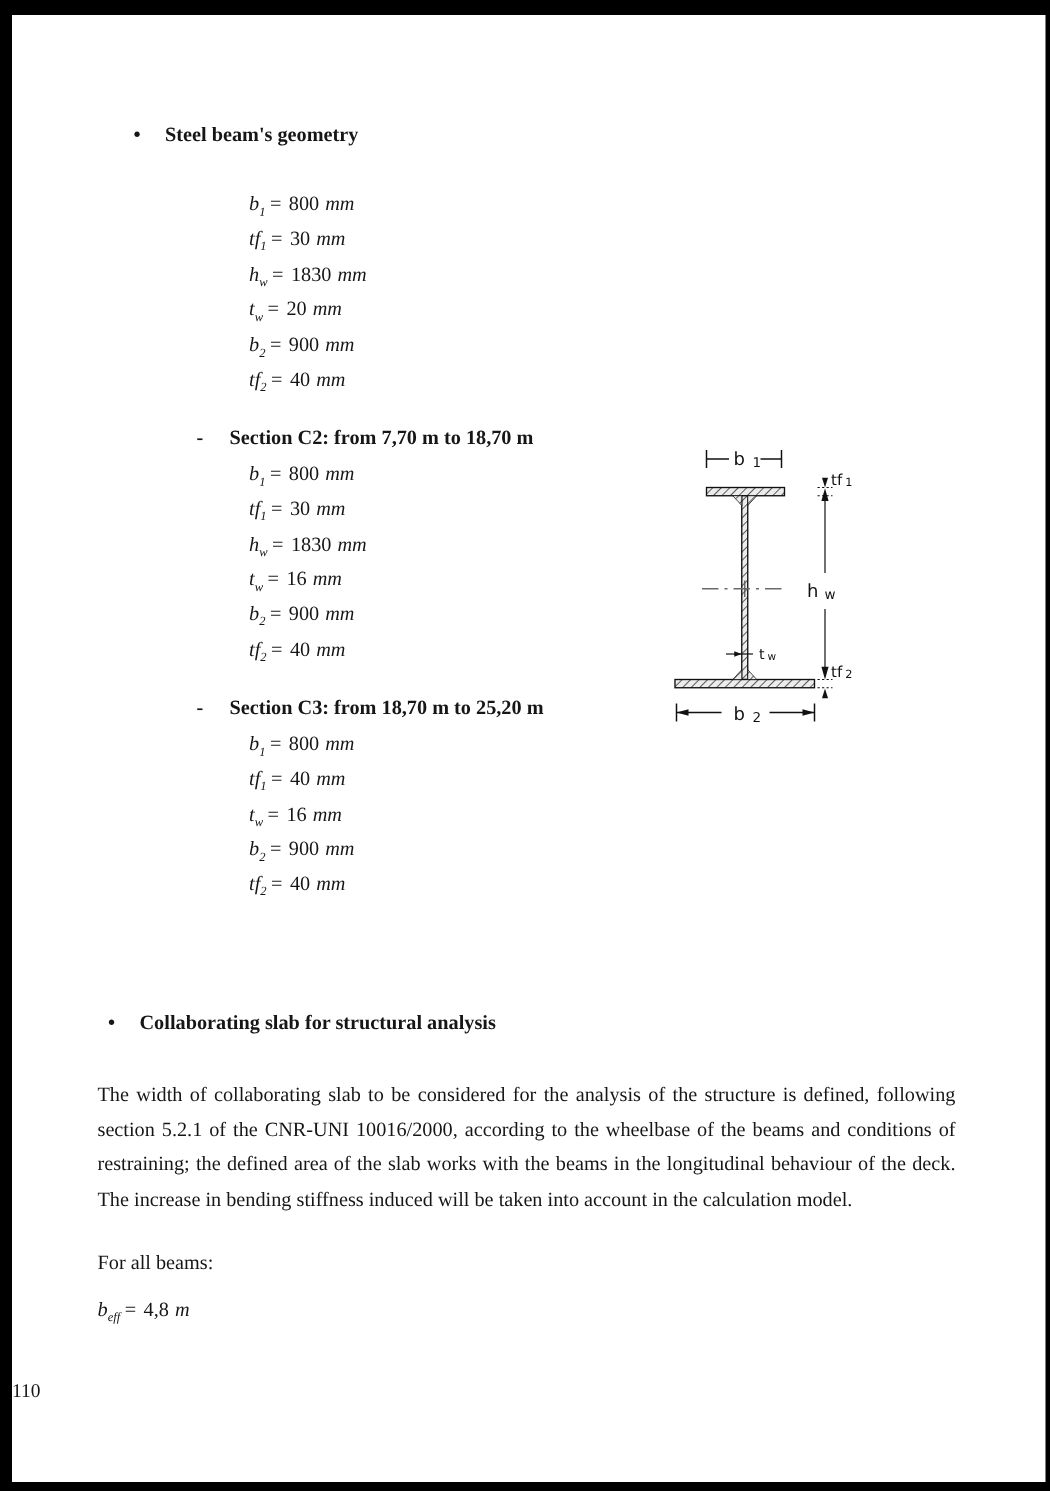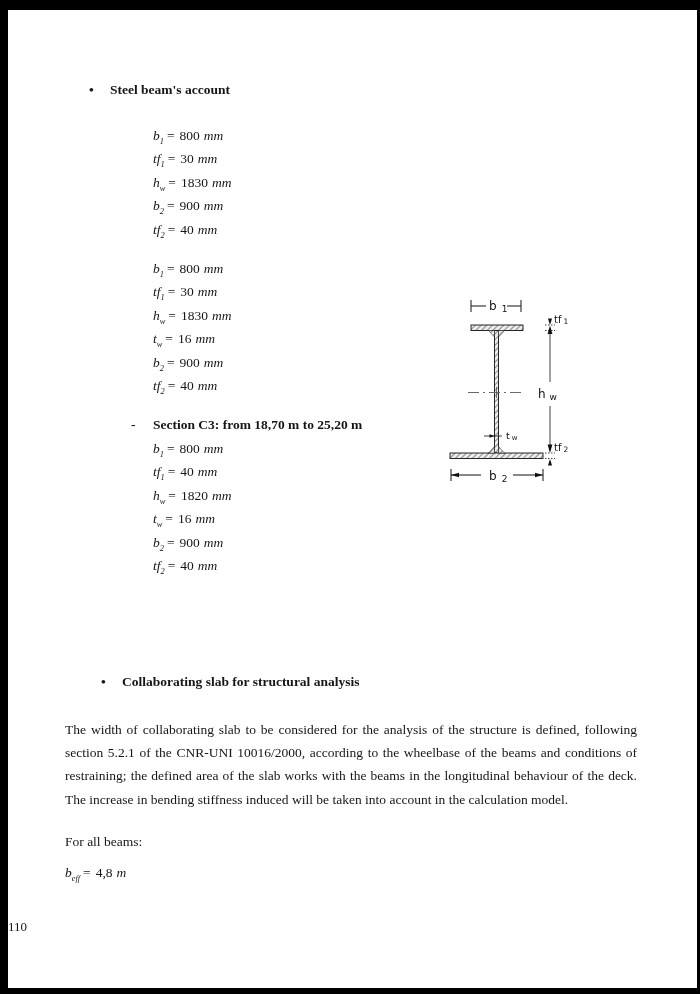--- a/index.html
+++ b/index.html
@@ -6,21 +6,21 @@
   body{width:700px;height:994px;background:#222;font-family:"Liberation Serif",serif;}
   .frame{position:relative;width:700px;height:994px;background:#000;overflow:hidden;}
   .page{position:absolute;left:8px;top:10px;width:689px;height:978px;background:#ffffff;color:#161616;}
   .abs{position:absolute;}
   .bullet-row{font-size:13.5px;font-weight:bold;line-height:19px;}
   .bullet-mark{display:inline-block;width:21px;font-weight:bold;}
   #sections{width:330px;font-size:13.5px;}
   .section{margin-bottom:16px;}
   .section-heading{line-height:23.4px;font-weight:bold;}
   .dash{display:inline-block;width:22px;font-weight:bold;}
-  .param{line-height:23.4px;margin-left:22px;font-size:13.5px;}
+  .param{line-height:23.4px;margin-left:35px;font-size:13.5px;}
   .param i, #beff i{font-style:italic;}
   sub{font-size:0.62em;line-height:0;}
   .eq{margin:0 5px 0 3px;}
   .unit{margin-left:4px;}
   #paragraph{width:572px;font-size:13.5px;line-height:23.2px;text-align:justify;}
   #spans-note{font-size:13.5px;line-height:20px;}
   #beff{font-size:13.5px;line-height:20px;}
   #page-number{width:689px;text-align:left;font-size:13px;}
   svg text{font-family:"DejaVu Sans",sans-serif;fill:#111;}
   .dim{stroke:#111;stroke-width:1;fill:none;}
@@ -29,44 +29,45 @@
   .steel{fill:url(#hatch);stroke:#111;stroke-width:0.9;}
   .arrow{fill:#111;stroke:none;}
 </style>
 </head>
 <body>
 
 <div class="frame">
   <div class="page">
 
     <div class="abs bullet-row" style="left:81px;top:70px;">
-      <span class="bullet-mark">•</span><span>Steel beam's account</span>
+      <span class="bullet-mark">•</span><span>Steel beam's geometry</span>
     </div>
 
     <div id="sections" class="abs" style="left:123px;top:114px;">
         <div class="section">
           <div class="param"><i class="sym">b<sub>1</sub></i><span class="eq">=</span><span class="val">800</span><i class="unit">mm</i></div>
           <div class="param"><i class="sym">tf<sub>1</sub></i><span class="eq">=</span><span class="val">30</span><i class="unit">mm</i></div>
           <div class="param"><i class="sym">h<sub>w</sub></i><span class="eq">=</span><span class="val">1830</span><i class="unit">mm</i></div>
+          <div class="param"><i class="sym">t<sub>w</sub></i><span class="eq">=</span><span class="val">20</span><i class="unit">mm</i></div>
           <div class="param"><i class="sym">b<sub>2</sub></i><span class="eq">=</span><span class="val">900</span><i class="unit">mm</i></div>
           <div class="param"><i class="sym">tf<sub>2</sub></i><span class="eq">=</span><span class="val">40</span><i class="unit">mm</i></div>
         </div>
         <div class="section">
+          <div class="section-heading"><span class="dash">-</span><span class="section-label">Section C2: from 7,70 m to 18,70 m</span></div>
           <div class="param"><i class="sym">b<sub>1</sub></i><span class="eq">=</span><span class="val">800</span><i class="unit">mm</i></div>
           <div class="param"><i class="sym">tf<sub>1</sub></i><span class="eq">=</span><span class="val">30</span><i class="unit">mm</i></div>
           <div class="param"><i class="sym">h<sub>w</sub></i><span class="eq">=</span><span class="val">1830</span><i class="unit">mm</i></div>
           <div class="param"><i class="sym">t<sub>w</sub></i><span class="eq">=</span><span class="val">16</span><i class="unit">mm</i></div>
           <div class="param"><i class="sym">b<sub>2</sub></i><span class="eq">=</span><span class="val">900</span><i class="unit">mm</i></div>
           <div class="param"><i class="sym">tf<sub>2</sub></i><span class="eq">=</span><span class="val">40</span><i class="unit">mm</i></div>
         </div>
         <div class="section">
           <div class="section-heading"><span class="dash">-</span><span class="section-label">Section C3: from 18,70 m to 25,20 m</span></div>
           <div class="param"><i class="sym">b<sub>1</sub></i><span class="eq">=</span><span class="val">800</span><i class="unit">mm</i></div>
           <div class="param"><i class="sym">tf<sub>1</sub></i><span class="eq">=</span><span class="val">40</span><i class="unit">mm</i></div>
-          <div class="param"><i class="sym">h<sub>w</sub></i><span class="eq">=</span><span class="val">1820</span><i class="unit">mm</i></div>
           <div class="param"><i class="sym">t<sub>w</sub></i><span class="eq">=</span><span class="val">16</span><i class="unit">mm</i></div>
           <div class="param"><i class="sym">b<sub>2</sub></i><span class="eq">=</span><span class="val">900</span><i class="unit">mm</i></div>
           <div class="param"><i class="sym">tf<sub>2</sub></i><span class="eq">=</span><span class="val">40</span><i class="unit">mm</i></div>
         </div>
       </div>
 
     <svg class="abs" style="left:432px;top:282px;" width="150" height="200" viewBox="0 0 150 200">
       <defs>
         <pattern id="hatch" width="4" height="4" patternUnits="userSpaceOnUse" patternTransform="rotate(45)">
           <rect width="4" height="4" fill="#ececec"></rect>
@@ -129,21 +130,21 @@
         <line class="dim" x1="11" y1="177" x2="11" y2="189"></line>
         <line class="dim" x1="103" y1="177" x2="103" y2="189"></line>
         <line class="dim" x1="11" y1="183" x2="41" y2="183"></line>
         <line class="dim" x1="73" y1="183" x2="103" y2="183"></line>
         <polygon class="arrow" points="11,183 19,180.8 19,185.2"></polygon>
         <polygon class="arrow" points="103,183 95,180.8 95,185.2"></polygon>
         <text x="49" y="188" font-size="12"><tspan>b</tspan><tspan dx="5" dy="1.5" font-size="9">2</tspan></text>
       </g>
     </svg>
 
-    <div class="abs bullet-row" style="left:93px;top:662px;">
+    <div class="abs bullet-row" style="left:64px;top:662px;">
       <span class="bullet-mark">•</span><span>Collaborating slab for structural analysis</span>
     </div>
 
     <div id="paragraph" class="abs" style="left:57px;top:708px;">The width of collaborating slab to be considered for the analysis of the structure is defined, following section 5.2.1 of the CNR-UNI 10016/2000, according to the wheelbase of the beams and conditions of restraining; the defined area of the slab works with the beams in the longitudinal behaviour of the deck. The increase in bending stiffness induced will be taken into account in the calculation model.</div>
 
     <div id="spans-note" class="abs" style="left:57px;top:822px;">For all beams:</div>
 
     <div id="beff" class="abs" style="left:57px;top:853px;">
       <i><span>b</span><sub>eff</sub></i><span class="eq">=</span><span>4,8</span><i class="unit">m</i>
     </div>

